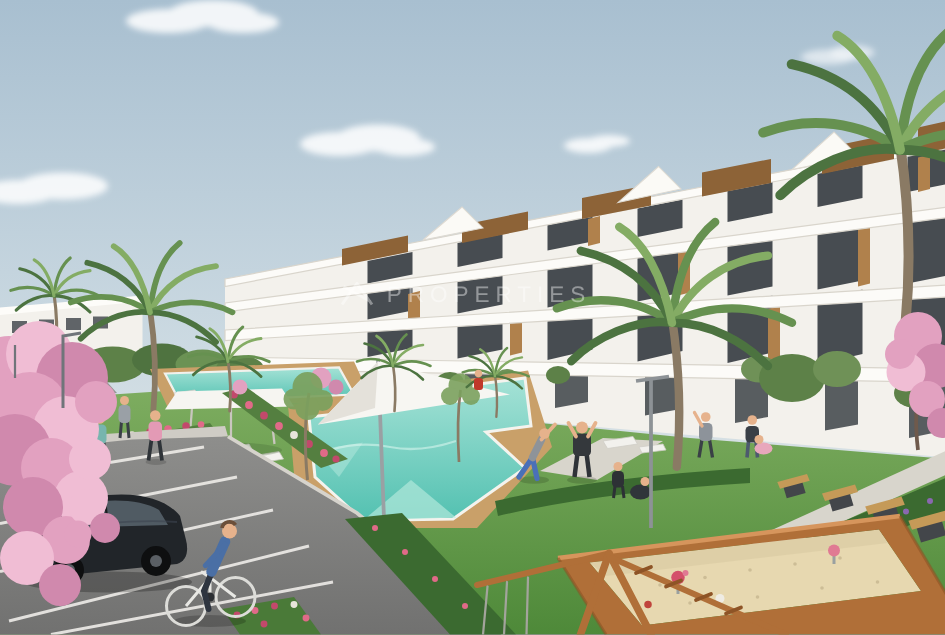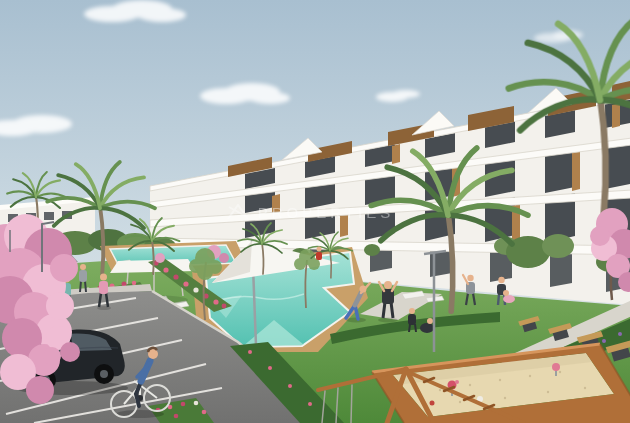--- a/index.html
+++ b/index.html
@@ -1,19 +1,19 @@
 <!DOCTYPE html>
 <html style="--sky-top: #a8bfd0; --sky-mid: #ccdae2; --sky-horizon: #e9ebe7; --cloud: #ffffff; --building-face: #f3f1ec; --building-slab: #fcfbf8; --building-shadow: #d9d5cc; --window-glass: #474c51; --wood: #b0814c; --wood-dark: #8d6337; --palm-dark: #4c7340; --palm-mid: #669150; --palm-light: #84ac64; --trunk: #8a7a64; --grass-far: #7ead60; --grass-near: #4e8939; --hedge: #3b6a30; --blossom-light: #f0bdd4; --blossom-mid: #e2a1c0; --blossom-deep: #d089ad; --pool-light: #a5e2d6; --pool-deep: #53c1b1; --deck: #c9a069; --path: #d8d5cc; --asphalt: #8e8e8c; --asphalt-dark: #717170; --marking: #eceae6; --sand: #e7d8b0; --frame-wood: #b06f38; --frame-wood-light: #d6955c; --car-body: #212529; --bench-dark: #43464a; --bench-seat: #c59a58; --skin: #e6b28c; --flower-pink: #e06a88; --flower-red: #c2496b; --flower-purple: #8a68b0;"><head>
 <meta charset="utf-8">
 <style>
   html,body{margin:0;padding:0;background:#777;}
   .stage{position:relative;width:630px;height:423px;overflow:hidden;font-family:"Liberation Sans",sans-serif;}
   .stage svg{position:absolute;left:0;top:0;display:block;}
   .watermark{position:absolute;left:226px;top:188px;width:200px;text-align:right;
-    color:rgba(255,255,255,.42);pointer-events:none;line-height:1.25;margin-top:16px;}
+    color:rgba(255,255,255,.42);pointer-events:none;line-height:1.25;}
   .wm-row1{font-size:15px;letter-spacing:4px;font-weight:400;display:flex;align-items:center;justify-content:center;gap:6px;}
   .wm-row2{font-size:12px;letter-spacing:8px;font-weight:300;margin-top:2px;color:rgba(255,255,255,.38);}
   .wm-logo{opacity:.55;}
 </style>
 </head>
 <body>
 
 <div class="stage">
 <svg width="630" height="423" viewBox="0 0 630 423">
   <defs>

